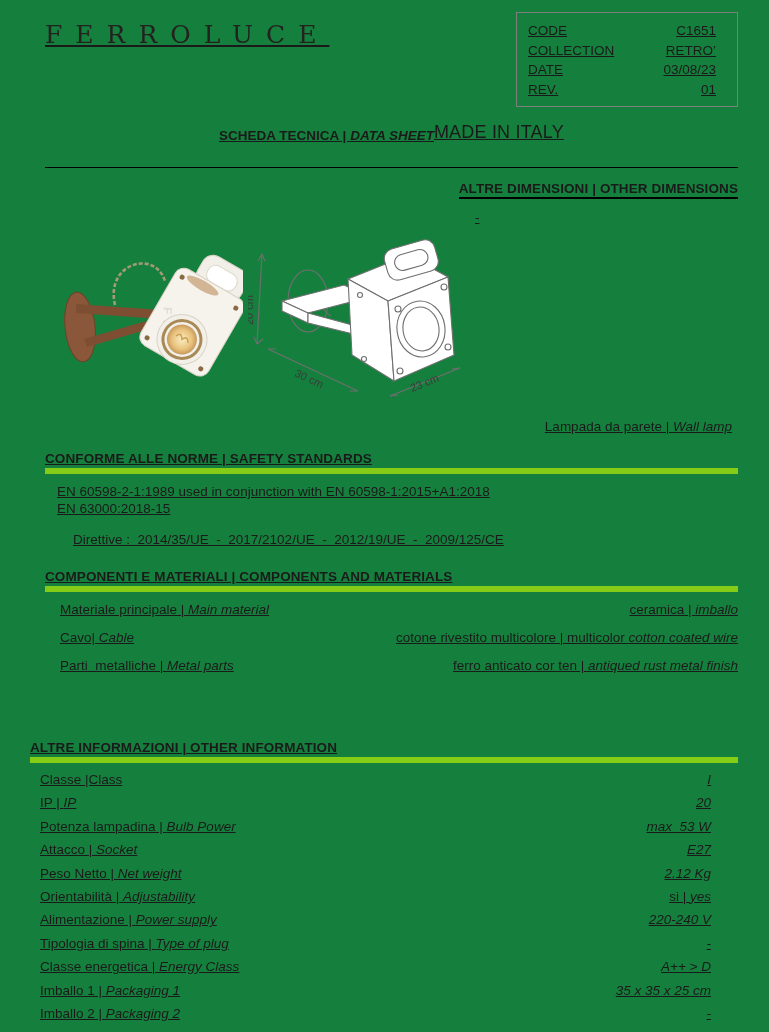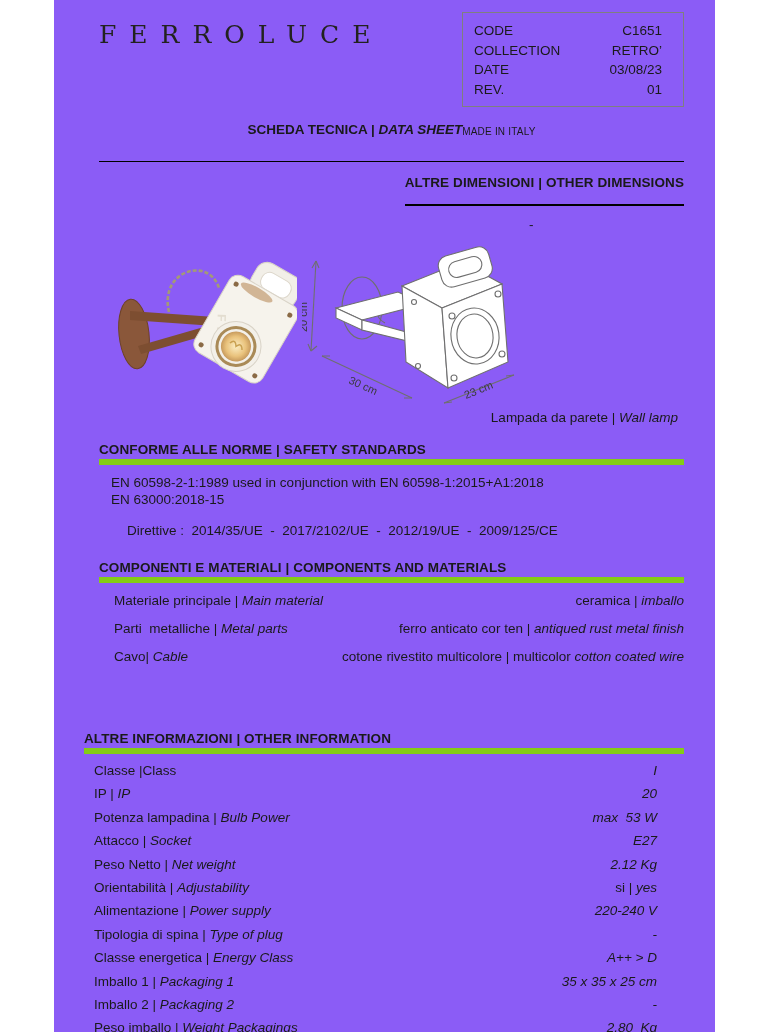--- a/index.html
+++ b/index.html
@@ -1,49 +1,49 @@
 <!DOCTYPE html>
 <html><head>
 <meta charset="utf-8">
 <style>
   * { margin:0; padding:0; box-sizing:border-box; }
   html,body { background:#fff; }
   .page {
-    position:relative; width:661px; height:1032px; background:#8b5cf6;
+    position:relative; width:769px; height:1032px; background:#15803d;
     color:#1a1a1a; font-family:"Liberation Sans", sans-serif; font-size:13.5px;
-    overflow:hidden; margin:0 auto;
+    overflow:hidden; margin:0 auto;text-decoration:underline;
   }
   .content { padding:12px 31px 0 45px; }
   .pre { white-space:pre-wrap; }
 
   
   .hdr { display:flex; justify-content:space-between; align-items:flex-start; }
   .logo { font-family:"DejaVu Serif", serif; font-size:25px; letter-spacing:13px; color:#22221f; margin-top:8px; font-weight:400; }
   .info-box { width:222px; border:1px solid #7f7f7f; padding:8px 21px 7px 11px; }
   .info-row { display:flex; justify-content:space-between; line-height:19.5px; font-size:13.5px; }
 
   .subtitle-row { display:flex; justify-content:center; margin-top:15px; align-items:flex-end; }
   .subtitle { font-weight:bold; }
   .subtitle .it-part { font-style:italic; }
-  .made-in { font-size:10px; letter-spacing:0.2px; }
+  .made-in { font-size:18px; letter-spacing:0.2px; }
 
   .top-rule { border:none; border-top:1.5px solid #000; margin-top:24px; }
 
   
   .sec-h { font-weight:bold; font-size:13.5px; letter-spacing:0.1px; }
   .rule-h { border-bottom:6px solid #84cc16; padding-bottom:2px; }
   .dim-h-wrap { text-align:right; margin-top:13px; }
-  .dim-h { display:inline-block; border-bottom:2px solid #000; padding-bottom:14px; }
+  .dim-h { display:inline-block; border-bottom:2px solid #000; padding-bottom:1px; }
   .dim-dash { margin-top:11px; padding-left:430px; }
 
   
   .figure { position:relative; height:160px; margin-top:14px; }
   .fig-photo { position:absolute; left:8px; top:2px; }
   .fig-draw { position:absolute; left:203px; top:0; }
-  .caption { text-align:right; padding-right:6px; margin-top:4px; }
+  .caption { text-align:right; padding-right:6px; margin-top:20px; }
   .caption .it-part { font-style:italic; }
 
   .sec-block-1 { margin-top:17px; }
   .standards { margin:9px 0 0 12px; line-height:17px; }
   .directives { margin:15px 0 0 28px; }
 
   .sec-block-2 { margin-top:22px; }
   .mat-rows { margin-top:4px; }
   .mrow { display:flex; justify-content:space-between; line-height:28px; white-space:pre-wrap; }
   .mrow .cell-l { padding-left:15px; }
@@ -188,22 +188,22 @@
           <div>EN 60598-2-1:1989 used in conjunction with EN 60598-1:2015+A1:2018</div>
           <div>EN 63000:2018-15</div>
         </div>
       <div class="directives pre">Direttive :  2014/35/UE  -  2017/2102/UE  -  2012/19/UE  -  2009/125/CE</div>
     </div>
 
     <div class="sec-block-2">
       <div class="sec-h rule-h">COMPONENTI E MATERIALI | COMPONENTS AND MATERIALS</div>
       <div class="mat-rows" id="mat-rows">
           <div class="mrow"><span class="cell-l"><span class="l-n">Materiale principale | </span><span class="l-it">Main material</span></span><span class="cell-v"><span class="v-n">ceramica | </span><span class="v-it">imballo</span></span></div>
+          <div class="mrow"><span class="cell-l"><span class="l-n">Cavo| </span><span class="l-it">Cable</span></span><span class="cell-v"><span class="v-n">cotone rivestito multicolore | multicolor </span><span class="v-it">cotton coated wire</span></span></div>
           <div class="mrow"><span class="cell-l"><span class="l-n">Parti  metalliche | </span><span class="l-it">Metal parts</span></span><span class="cell-v"><span class="v-n">ferro anticato cor ten | </span><span class="v-it">antiqued rust metal finish</span></span></div>
-          <div class="mrow"><span class="cell-l"><span class="l-n">Cavo| </span><span class="l-it">Cable</span></span><span class="cell-v"><span class="v-n">cotone rivestito multicolore | multicolor </span><span class="v-it">cotton coated wire</span></span></div>
         </div>
     </div>
 
     <div class="sec-block-3">
       <div class="sec-h rule-h">ALTRE INFORMAZIONI | OTHER INFORMATION</div>
       <div class="spec-rows" id="spec-rows">
           <div class="srow"><span class="cell-l"><span class="l-n">Classe |Class</span><span class="l-it"></span></span><span class="cell-v"><span class="v-n"></span><span class="v-it">I</span></span></div>
           <div class="srow"><span class="cell-l"><span class="l-n">IP | </span><span class="l-it">IP</span></span><span class="cell-v"><span class="v-n"></span><span class="v-it">20</span></span></div>
           <div class="srow"><span class="cell-l"><span class="l-n">Potenza lampadina | </span><span class="l-it">Bulb Power</span></span><span class="cell-v"><span class="v-n"></span><span class="v-it">max  53 W</span></span></div>
           <div class="srow"><span class="cell-l"><span class="l-n">Attacco | </span><span class="l-it">Socket</span></span><span class="cell-v"><span class="v-n"></span><span class="v-it">E27</span></span></div>

